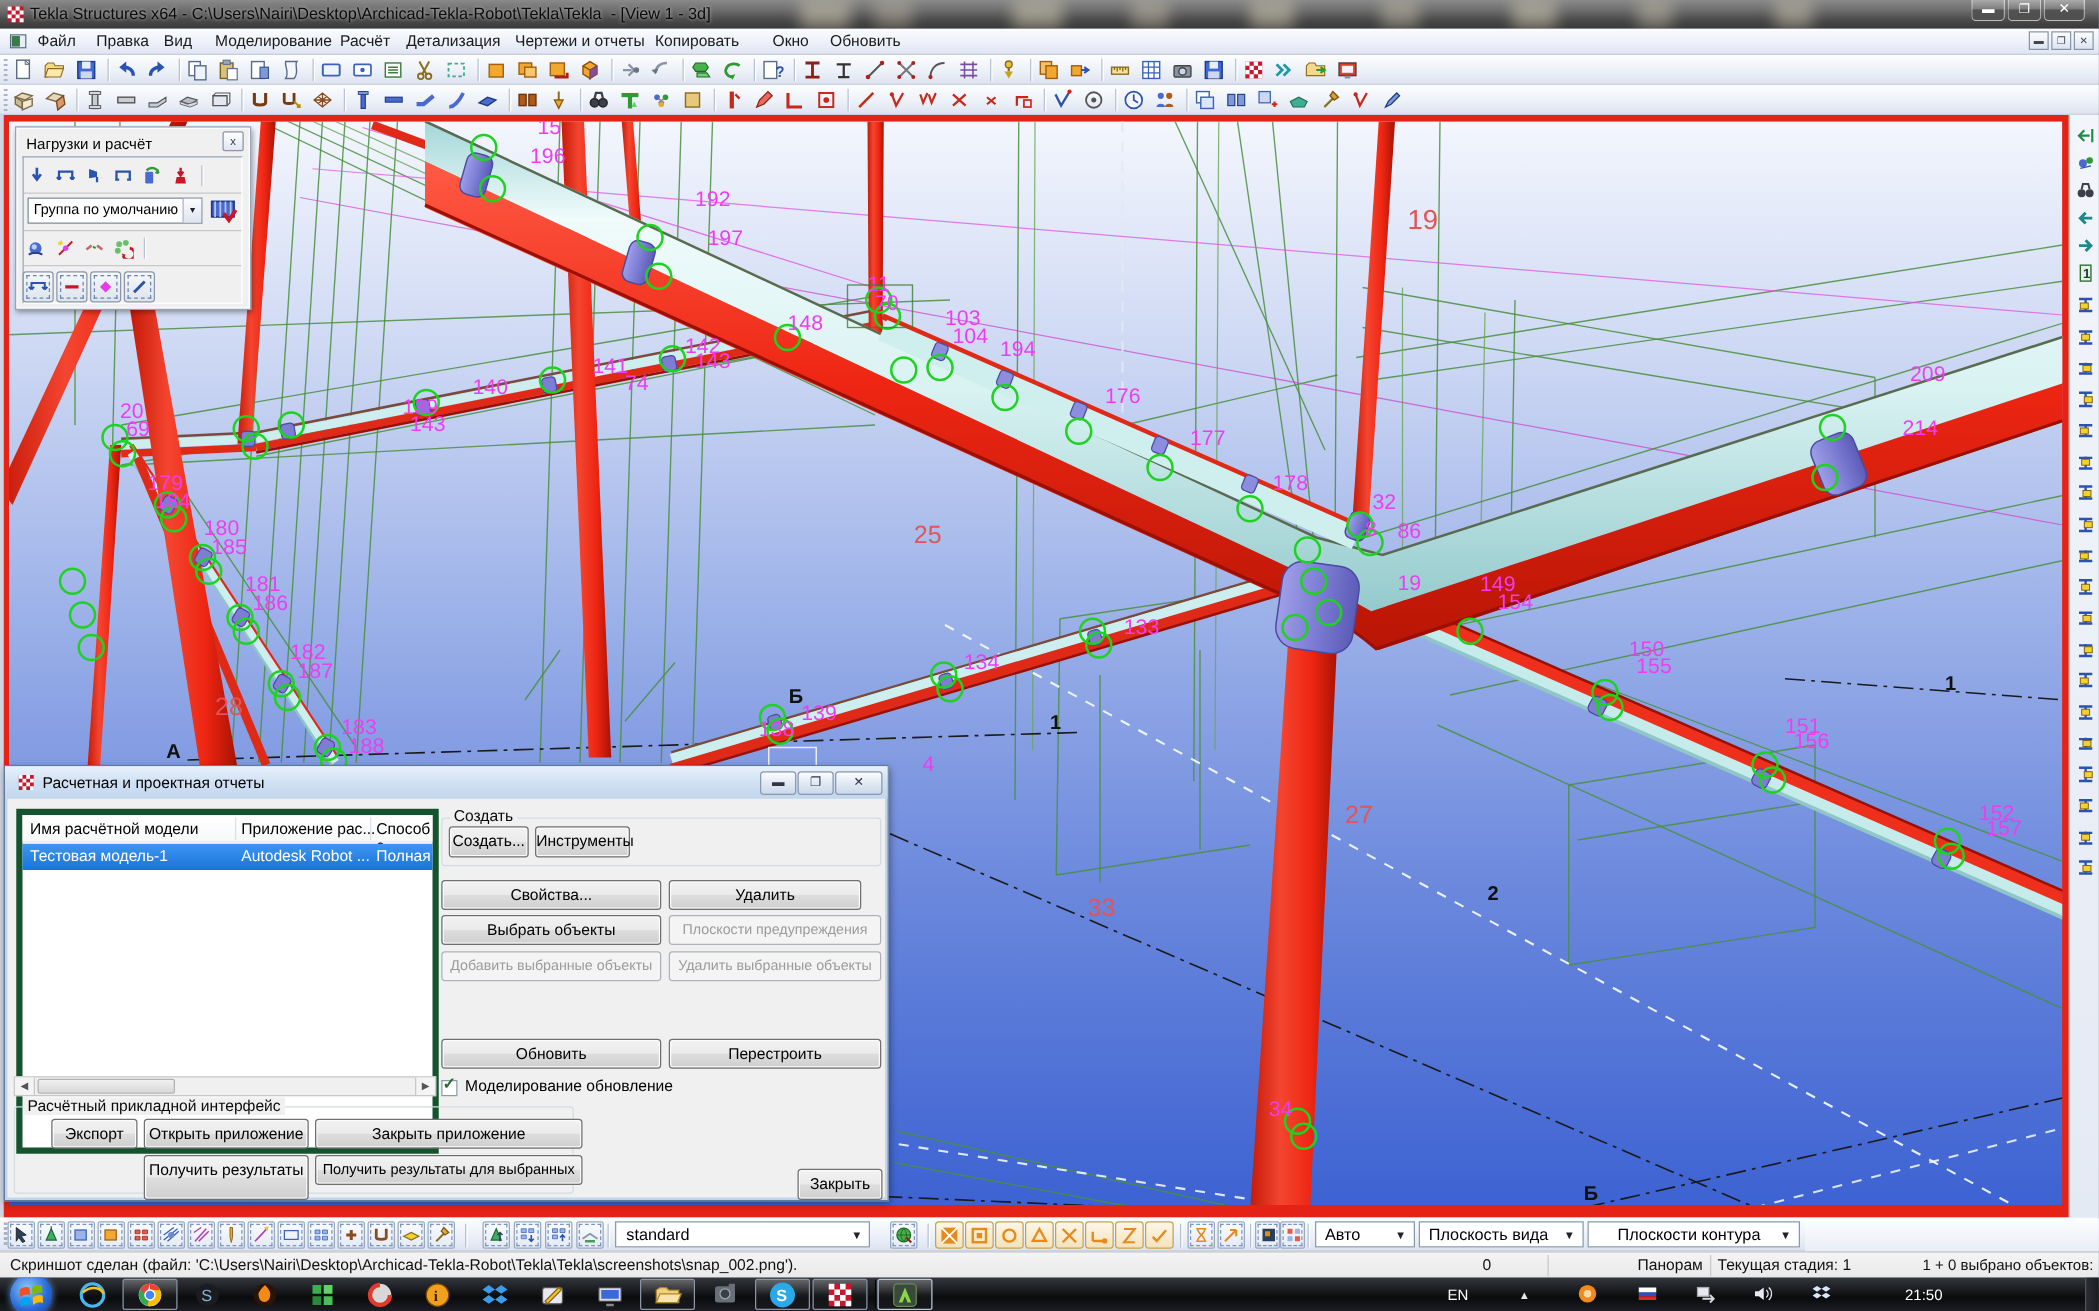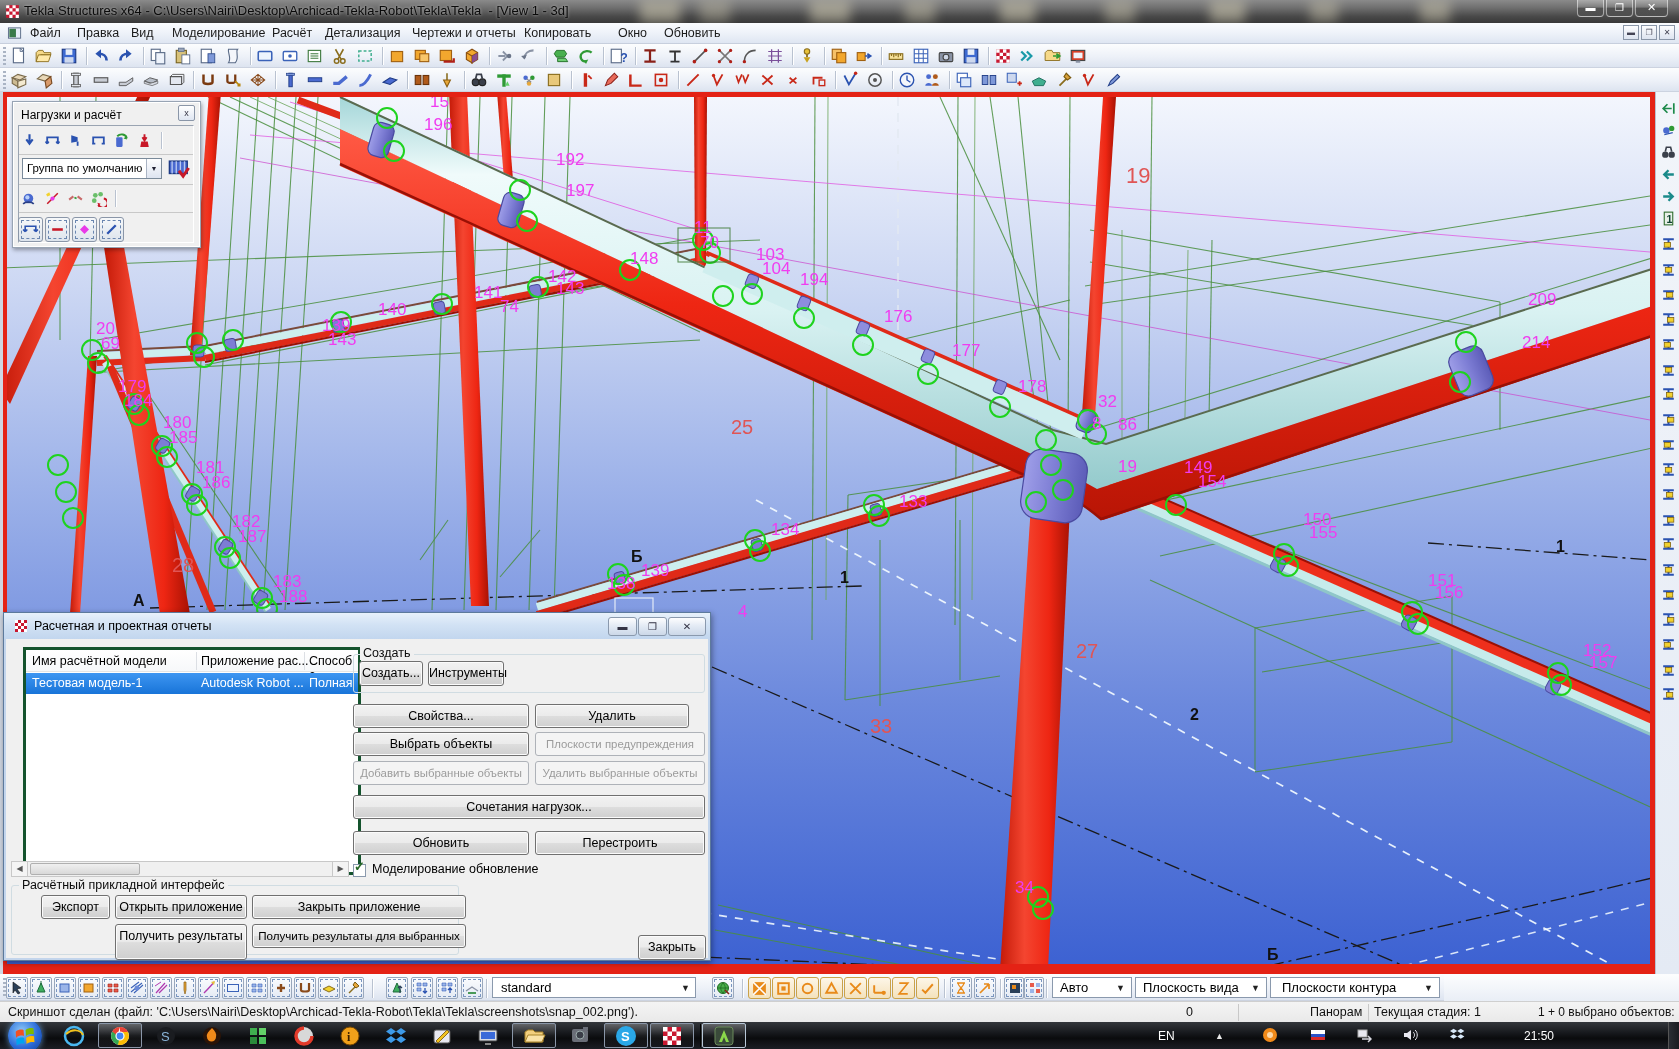--- a/index.html
+++ b/index.html
@@ -896,21 +896,21 @@
 <div id="dlg">
 <div style="position:absolute;left:0;top:0;width:706px;height:26px;background:linear-gradient(180deg,#e8f1fb,#d2e2f4 45%,#c2d6ee)"></div>
 <div style="position:absolute;left:9px;top:5px;width:16px;height:16px"><svg width="100%" height="100%" viewBox="0 0 16 16">
           <rect x="2" y="2" width="12" height="12" fill="#c81830"></rect>
           <path d="M2 2h3v3H2zM8 2h3v3H8zM5 5h3v3H5zM11 5h3v3h-3zM2 8h3v3H2zM8 8h3v3H8zM5 11h3v3H5zM11 11h3v3h-3z" fill="#fff"></path>
         </svg></div>
 <div style="position:absolute;left:30px;top:6px;font-size:12.5px;color:#000">Расчетная и проектная отчеты</div>
 <div style="position:absolute;left:604px;top:4px;width:29px;height:19px;border:1px solid #8a99ad;border-radius:3px;background:linear-gradient(#fdfdfe,#e4ebf5 45%,#ccd8e8);font-size:10px;text-align:center;line-height:17px;color:#334">▬</div>
 <div style="position:absolute;left:634px;top:4px;width:29px;height:19px;border:1px solid #8a99ad;border-radius:3px;background:linear-gradient(#fdfdfe,#e4ebf5 45%,#ccd8e8);font-size:10px;text-align:center;line-height:17px;color:#334">❐</div>
 <div style="position:absolute;left:664px;top:4px;width:38px;height:19px;border:1px solid #8a99ad;border-radius:3px;background:linear-gradient(#fdfdfe,#e4ebf5 45%,#ccd8e8);font-size:10px;text-align:center;line-height:17px;color:#334">✕</div>
-<div style="position:absolute;left:19px;top:34px;width:338px;height:228px;background:#fff;border:3px solid #14532d">
+<div style="position:absolute;left:9px;top:34px;width:338px;height:276px;background:#fff;border:5px solid #14532d">
 <div style="position:absolute;left:0;top:0;width:100%;height:22px;border-bottom:1px solid #e5e5e5;background:linear-gradient(#fff,#f7f8fa)">
           <div style="position:absolute;left:6px;top:4px;font-size:12.5px;color:#000">Имя расчётной модели</div>
           <div style="position:absolute;left:175px;top:4px;font-size:12.5px;color:#000">Приложение рас...</div>
           <div style="position:absolute;left:283px;top:4px;font-size:12.5px;color:#000">Способ с</div>
           <div style="position:absolute;left:170px;top:2px;width:1px;height:18px;background:#dcdfe4"></div>
           <div style="position:absolute;left:278px;top:2px;width:1px;height:18px;background:#dcdfe4"></div>
         </div>
 <div style="position:absolute;left:0;top:23px;width:100%;height:21px;background:linear-gradient(#3e96f2,#1874d8);color:#fff">
           <div style="position:absolute;left:6px;top:3px;font-size:12.5px">Тестовая модель-1</div>
           <div style="position:absolute;left:175px;top:3px;font-size:12.5px">Autodesk Robot ...</div>
@@ -925,21 +925,20 @@
 <div class="gb" style="left:349px;top:41px;width:352px;height:39px"></div>
 <div class="gbl" style="left:356px;top:33px">Создать</div>
 <div class="b7" style="left:355px;top:48px;width:64px;height:25px;line-height:23px">Создать...</div>
 <div class="b7" style="left:424px;top:48px;width:76px;height:25px;line-height:23px">Инструменты</div>
 <div class="b7" style="left:349px;top:91px;width:176px;height:24px;line-height:22px;white-space:nowrap;overflow:hidden;font-size:12.5px">Свойства...</div>
 <div class="b7" style="left:531px;top:91px;width:154px;height:24px;line-height:22px;white-space:nowrap;overflow:hidden;font-size:12.5px">Удалить</div>
 <div class="b7" style="left:349px;top:119px;width:176px;height:24px;line-height:22px;white-space:nowrap;overflow:hidden;font-size:12.5px">Выбрать объекты</div>
 <div class="b7d" style="left:531px;top:119px;width:170px;height:24px;line-height:22px;white-space:nowrap;overflow:hidden;font-size:11.4px">Плоскости предупреждения</div>
 <div class="b7d" style="left:349px;top:148px;width:176px;height:24px;line-height:22px;white-space:nowrap;overflow:hidden;font-size:11.4px">Добавить выбранные объекты</div>
 <div class="b7d" style="left:531px;top:148px;width:170px;height:24px;line-height:22px;white-space:nowrap;overflow:hidden;font-size:11.4px">Удалить выбранные объекты</div>
-<div class="b7" style="left:349px;top:182px;width:352px;height:24px;line-height:22px;white-space:nowrap;overflow:hidden;font-size:12.5px">Сочетания нагрузок...</div>
 <div class="b7" style="left:349px;top:218px;width:176px;height:24px;line-height:22px;white-space:nowrap;overflow:hidden;font-size:12.5px">Обновить</div>
 <div class="b7" style="left:531px;top:218px;width:170px;height:24px;line-height:22px;white-space:nowrap;overflow:hidden;font-size:12.5px">Перестроить</div>
 <div style="position:absolute;left:349px;top:251px;width:13px;height:13px;background:#fff;border:1px solid #8a99ad"></div>
 <div style="position:absolute;left:350px;top:246px;font-size:13px;color:#2a6a2a;font-weight:bold">✓</div>
 <div style="position:absolute;left:368px;top:249px;font-size:12.5px;color:#000">Моделирование обновление</div>
 <div class="gb" style="left:7px;top:272px;width:448px;height:70px"></div>
 <div class="gbl" style="left:15px;top:265px">Расчётный прикладной интерфейс</div>
 <div class="b7" style="left:37px;top:282px;width:69px;height:24px;line-height:22px;white-space:nowrap;overflow:hidden;font-size:12.5px">Экспорт</div>
 <div class="b7" style="left:111px;top:282px;width:132px;height:24px;line-height:22px;white-space:nowrap;overflow:hidden;font-size:12.5px">Открыть приложение</div>
 <div class="b7" style="left:248px;top:282px;width:214px;height:24px;line-height:22px;white-space:nowrap;overflow:hidden;font-size:12.5px">Закрыть приложение</div>
@@ -1154,21 +1153,21 @@
       <div style="position:absolute;left:2px;top:2px;width:16px;height:16px"><svg width="100%" height="100%" viewBox="0 0 16 16">
           <path d="M3 3h4v4H3zM9 9h4v4H9z" fill="#e85a4a"></path>
           <path d="M9 3h4v4H9zM3 9h4v4H3z" fill="#9ab4e8"></path>
         </svg></div>
     </div>
 <div class="tsep" style="left:1046px;top:979px;height:19px"></div>
 <div style="position:absolute;left:1052px;top:977px;width:80px;height:21px;background:#fff;border:1px solid #8a99ad;font-size:13px;line-height:19px;color:#000;padding-left:7px">Авто</div>
 <div style="position:absolute;left:1116px;top:983px;font-size:9px;color:#222">▼</div>
 <div style="position:absolute;left:1135px;top:977px;width:132px;height:21px;background:#fff;border:1px solid #8a99ad;font-size:13px;line-height:19px;color:#000;padding-left:7px">Плоскость вида</div>
 <div style="position:absolute;left:1251px;top:983px;font-size:9px;color:#222">▼</div>
-<div style="position:absolute;left:1270px;top:977px;width:170px;height:21px;background:#fff;border:1px solid #8a99ad;font-size:13px;line-height:19px;color:#000;padding-left:11px">Плоскости контура</div>
+<div style="position:absolute;left:1270px;top:977px;width:170px;height:21px;background:#fff;border:1px solid #8a99ad;font-size:13px;line-height:19px;color:#000;padding-left:23px">Плоскости контура</div>
 <div style="position:absolute;left:1424px;top:983px;font-size:9px;color:#222">▼</div>
 <div style="position:absolute;left:1444px;top:975px;width:235px;height:26px;background:linear-gradient(180deg,#fcfdfe,#e9eef6)"></div>
 <div id="sbar">
 <div style="position:absolute;left:8px;top:3px">Скриншот сделан (файл: 'C:\Users\Nairi\Desktop\Archicad-Tekla-Robot\Tekla\Tekla\screenshots\snap_002.png').</div>
 <div style="position:absolute;left:1186px;top:3px">0</div>
 <div style="position:absolute;left:1238px;top:2px;width:1px;height:17px;background:#c8c8c8"></div>
 <div style="position:absolute;left:1310px;top:3px">Панорам</div>
 <div style="position:absolute;left:1368px;top:2px;width:1px;height:17px;background:#c8c8c8"></div>
 <div style="position:absolute;left:1374px;top:3px">Текущая стадия: 1</div>
 <div style="position:absolute;left:1538px;top:3px;font-size:12px;white-space:nowrap">1 + 0 выбрано объектов:</div>

